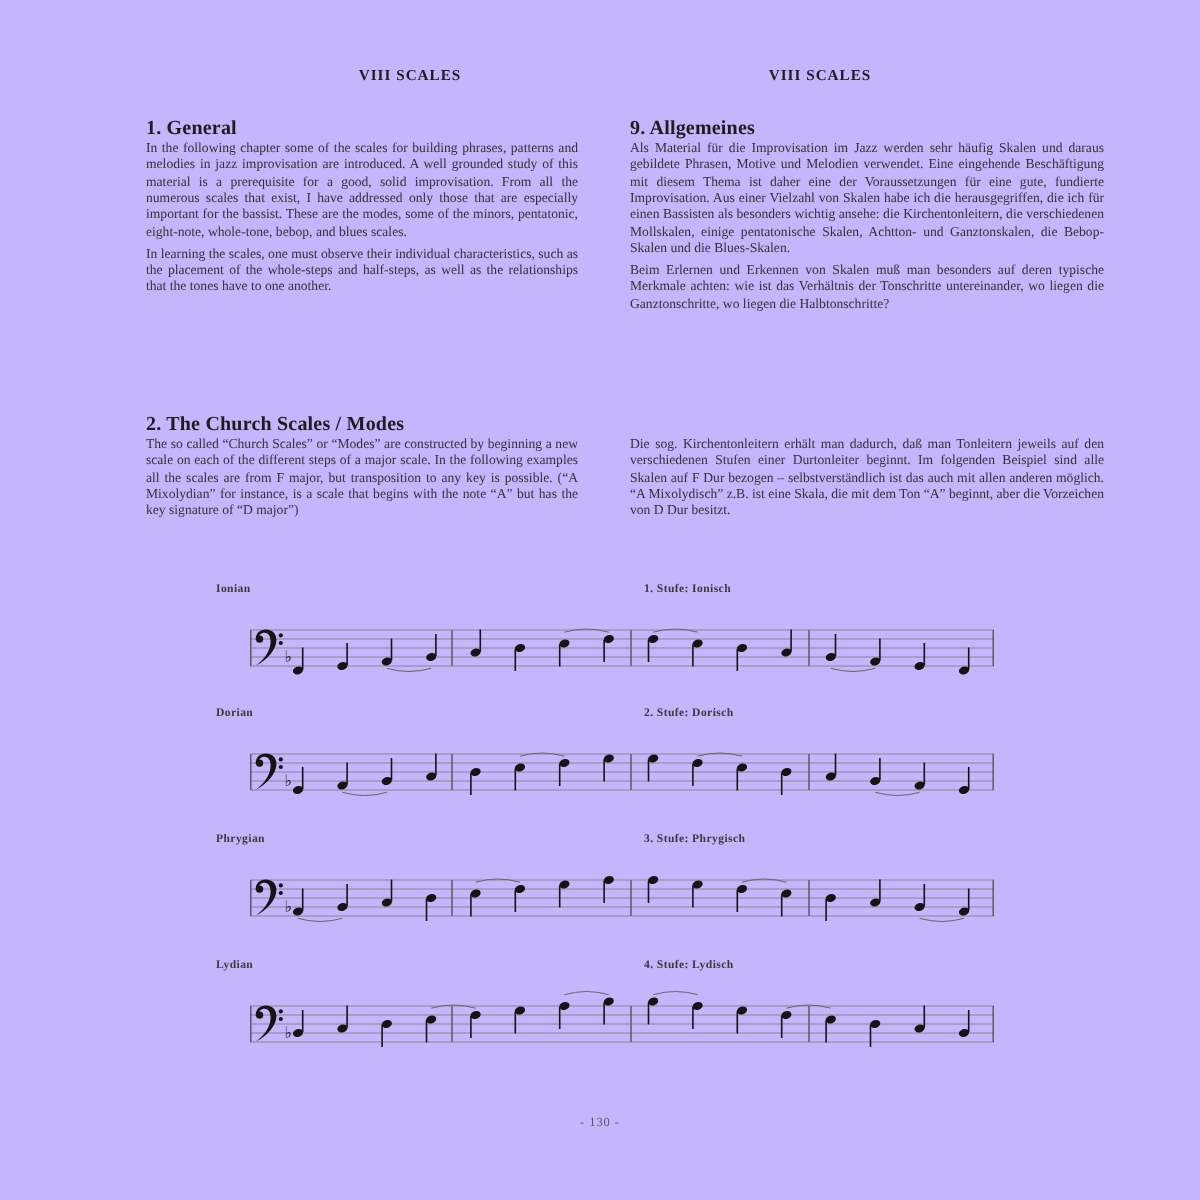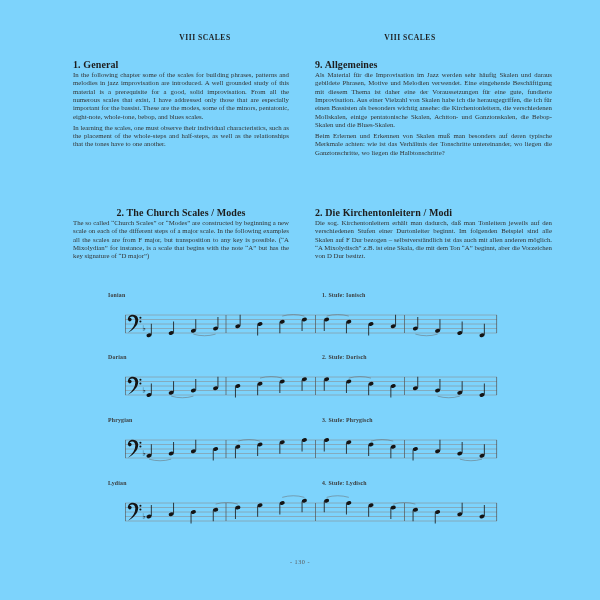--- a/index.html
+++ b/index.html
@@ -1,17 +1,17 @@
 <!DOCTYPE html>
 <html><head>
 <meta charset="utf-8">
 <style>
   html,body{margin:0;padding:0;background:#ffffff;}
   .page{
-    position:relative;width:600px;height:600px;background:#7dd3fc;
+    position:relative;width:600px;height:600px;background:#c4b5fd;
     font-family:"Liberation Serif","DejaVu Serif",serif;color:#2b2b2b;
     overflow:hidden;
   }
   .abs{position:absolute;}
   .col-title{
     font-weight:bold;font-size:7.6px;letter-spacing:0.5px;text-align:center;
     color:#1d1d1d;
   }
   .sec-heading{
     font-weight:bold;font-size:10px;color:#1d1d1d;letter-spacing:0.1px;
@@ -34,31 +34,30 @@
 <div class="page">
 
   <div class="abs col-title" style="left:135px;top:33px;width:140px;">VIII SCALES</div>
   <div class="abs col-title" style="left:340px;top:33px;width:140px;">VIII SCALES</div>
 
   <div class="abs sec-heading" style="left:73px;top:59px;width:216px;">1. General</div>
   <div class="abs body-text" style="left:73px;top:71px;width:216px;">
     <p>In the following chapter some of the scales for building phrases, patterns and melodies in jazz improvisation are introduced. A well grounded study of this material is a prerequisite for a good, solid improvisation. From all the numerous scales that exist, I have addressed only those that are especially important for the bassist. These are the modes, some of the minors, pentatonic, eight-note, whole-tone, bebop, and blues scales.</p>
     <p>In learning the scales, one must observe their individual characteristics, such as the placement of the whole-steps and half-steps, as well as the relationships that the tones have to one another.</p>
   </div>
-  <div class="abs sec-heading" style="left:73px;top:207px;width:216px;text-align:center;">2. The Church Scales / Modes</div>
+  <div class="abs sec-heading" style="left:73px;top:207px;width:216px;">2. The Church Scales / Modes</div>
   <div class="abs body-text" style="left:73px;top:219px;width:216px;">
     <p>The so called “Church Scales” or “Modes” are constructed by beginning a new scale on each of the different steps of a major scale. In the following examples all the scales are from F major, but transposition to any key is possible. (“A Mixolydian” for instance, is a scale that begins with the note “A” but has the key signature of “D major”)</p>
   </div>
 
   <div class="abs sec-heading" style="left:315px;top:59px;width:237px;">9. Allgemeines</div>
   <div class="abs body-text" style="left:315px;top:71px;width:237px;">
     <p>Als Material für die Improvisation im Jazz werden sehr häufig Skalen und daraus gebildete Phrasen, Motive und Melodien verwendet. Eine eingehende Beschäftigung mit diesem Thema ist daher eine der Voraussetzungen für eine gute, fundierte Improvisation. Aus einer Vielzahl von Skalen habe ich die herausgegriffen, die ich für einen Bassisten als besonders wichtig ansehe: die Kirchentonleitern, die verschiedenen Mollskalen, einige pentatonische Skalen, Achtton- und Ganztonskalen, die Bebop-Skalen und die Blues-Skalen.</p>
     <p>Beim Erlernen und Erkennen von Skalen muß man besonders auf deren typische Merkmale achten: wie ist das Verhältnis der Tonschritte untereinander, wo liegen die Ganztonschritte, wo liegen die Halbtonschritte?</p>
   </div>
-  <div class="abs sec-heading" style="left:315px;top:207px;width:237px;">2. Die Kirchentonleitern / Modi</div>
   <div class="abs body-text" style="left:315px;top:219px;width:237px;">
     <p>Die sog. Kirchentonleitern erhält man dadurch, daß man Tonleitern jeweils auf den verschiedenen Stufen einer Durtonleiter beginnt. Im folgenden Beispiel sind alle Skalen auf F Dur bezogen – selbstverständlich ist das auch mit allen anderen möglich. “A Mixolydisch” z.B. ist eine Skala, die mit dem Ton “A” beginnt, aber die Vorzeichen von D Dur besitzt.</p>
   </div>
 
   <div id="staves">
       <div class="stave" style="top: 292px;">
         <div class="lab lab-en">Ionian</div>
         <div class="lab lab-de">1. Stufe: Ionisch</div>
         <svg width="380" height="42" viewBox="0 0 380 42" class="stave-svg">
           <line x1="0" y1="10" x2="372" y2="10" stroke="#8a8a8a" stroke-width="0.55"></line>

